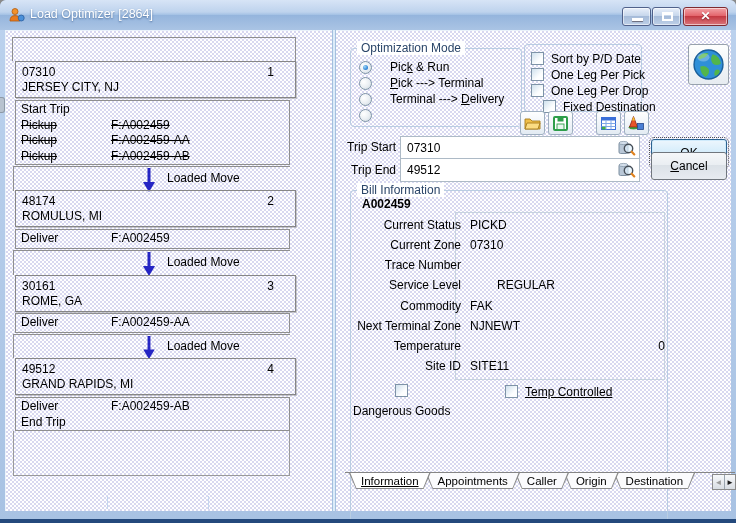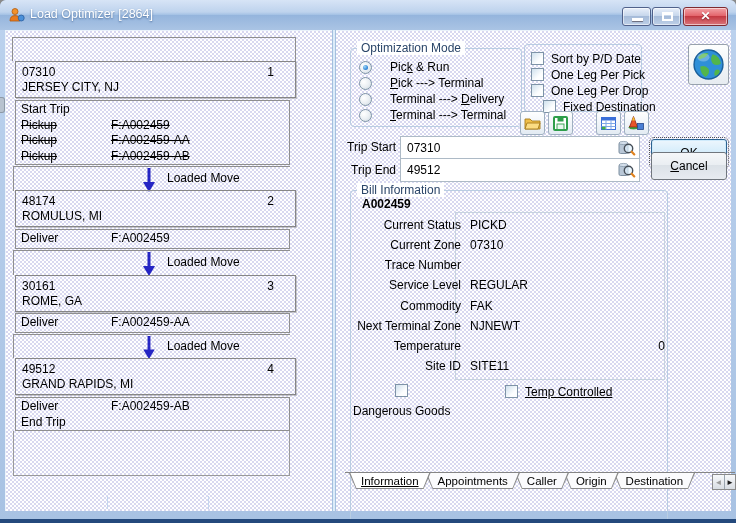--- a/index.html
+++ b/index.html
@@ -222,21 +222,20 @@
       <div class="optrow" style="top:25px;">
         <span class="radio"></span>
         <span><u>P</u>ick ---&gt; Terminal</span>
       </div>
       <div class="optrow" style="top:41px;">
         <span class="radio"></span>
         <span>Terminal ---&gt; <u>D</u>elivery</span>
       </div>
       <div class="optrow" style="top:57px;">
         <span class="radio"></span>
-        <span><u>T</u>erminal ---&gt; Terminal</span>
       </div>
     </div>
 
     <div class="grp" style="left:519px;top:14px;width:118px;height:68px;">
       <div class="flagrow" style="left:6px;top:6px;">
         <span class="cb"></span>
         <span>Sort by P/D Date</span>
         </div>
       <div class="flagrow" style="left:6px;top:22px;">
         <span class="cb"></span>
@@ -314,21 +313,21 @@
       <span class="bv">PICKD</span>
       </div>
     <div class="billrow" style="top:205px;">
       <span class="bl">Current Zone</span>
       <span class="bv">07310</span>
       </div>
     <div class="billrow" style="top:225px;">
       <span class="bl">Trace Number</span>
       <span class="bv"></span>
       </div>
-    <div class="billrow" style="top:245px;">
+    <div class="billrow" style="top:245px;gap:27px;">
       <span class="bl">Service Level</span>
       <span class="bv">REGULAR</span>
       </div>
     <div class="billrow" style="top:266px;">
       <span class="bl">Commodity</span>
       <span class="bv">FAK</span>
       </div>
     <div class="billrow" style="top:286px;">
       <span class="bl">Next Terminal Zone</span>
       <span class="bv">NJNEWT</span>

